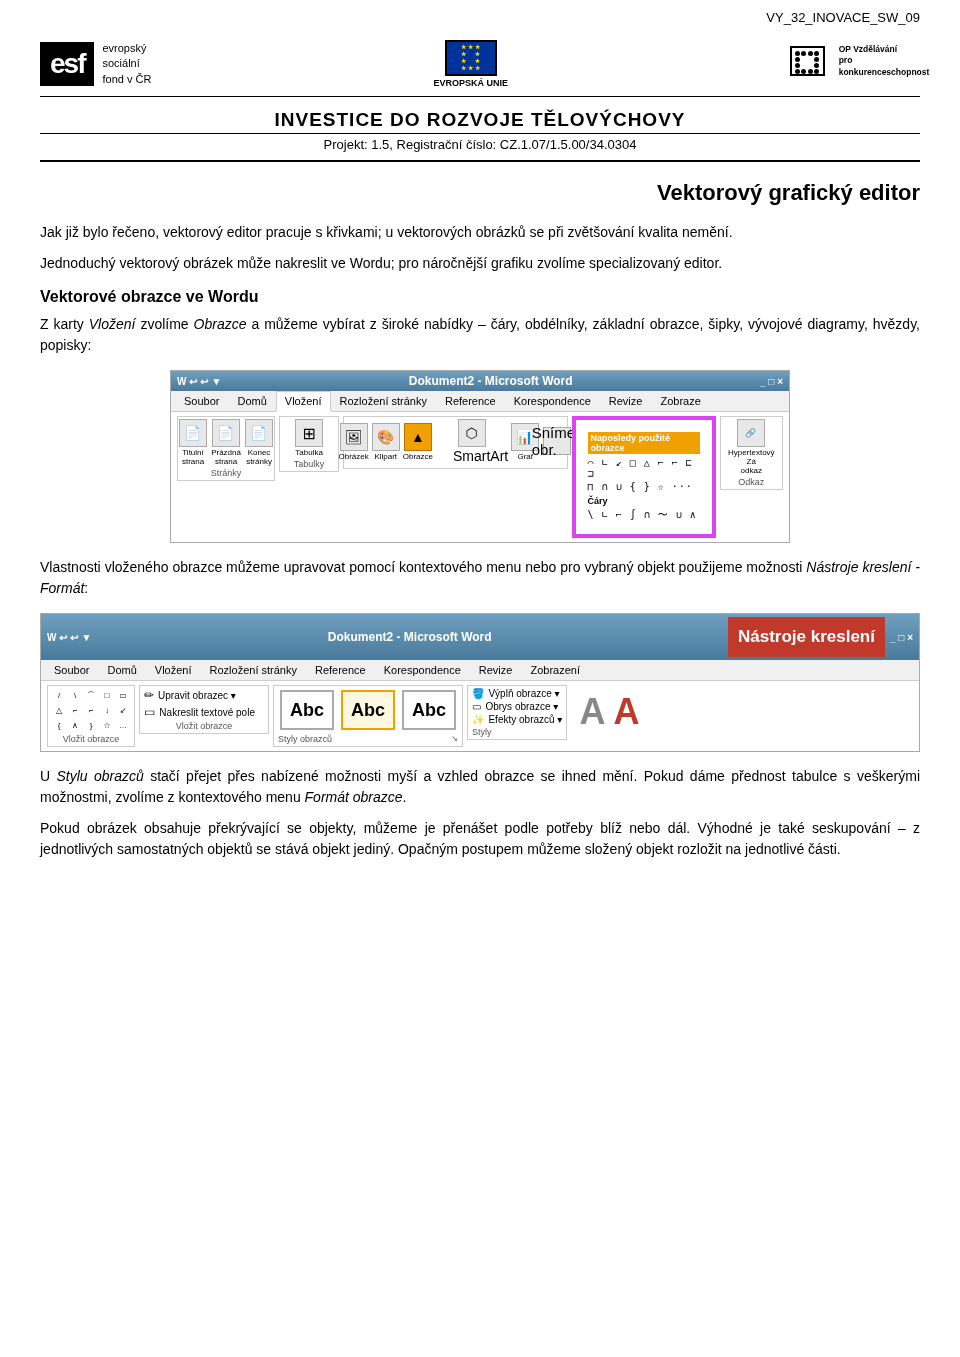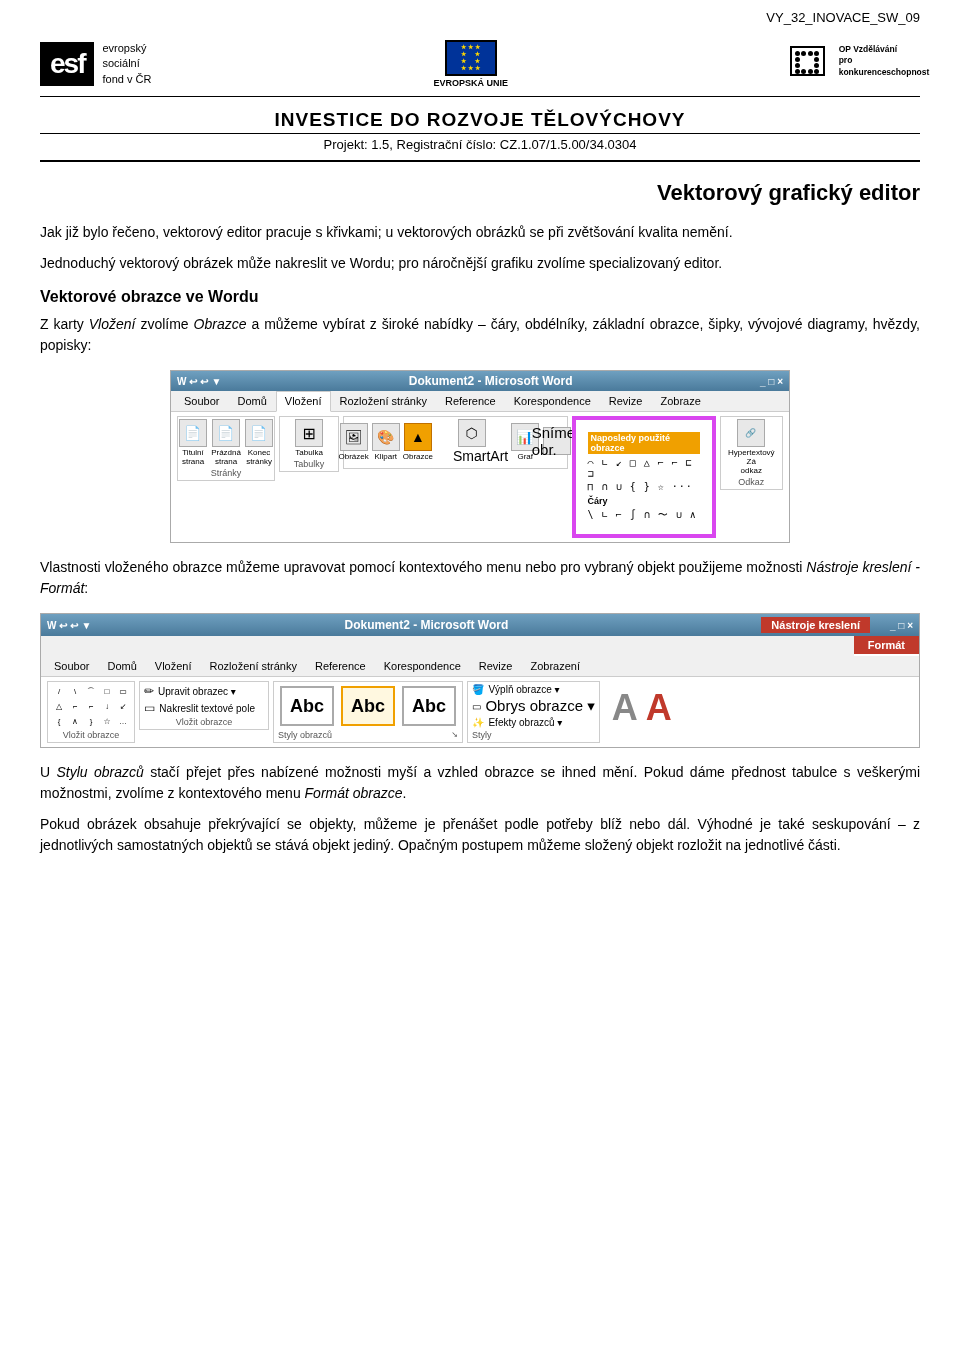--- a/index.html
+++ b/index.html
@@ -322,25 +322,25 @@
       font-size: 12px;
       font-weight: bold;
       display: flex;
       justify-content: space-between;
       align-items: center;
     }
 
     .nastroje-tab {
       background: #c0392b;
       color: #fff;
-      padding: 2px 10px;
-      font-size: 11px;
+      padding: 10px 10px;
+      font-size: 17px;
       align-self: flex-end;
       display: inline-block;
-      margin-right: 16px;
+      margin-right: 1px;
     }
 
     .format-tab-row {
       display: flex;
       justify-content: flex-end;
       background: #f0f0f0;
     }
 
     .format-tab {
       background: #c0392b;
@@ -626,23 +626,20 @@
 
     <div class="ribbon2-titlebar">
       <span style="font-size:10px;">W ↩ ↩ ▼</span>
       <span>Dokument2 - Microsoft Word</span>
       <div style="display:flex;gap:4px;align-items:center;">
         <span class="nastroje-tab">Nástroje kreslení</span>
         <span style="font-size:10px;">_ □ ×</span>
       </div>
     </div>
 
-    <div class="format-tab-row">
-      <div class="format-tab">Formát</div>
-    </div>
 
     <div class="ribbon2-tabs">
       <div class="ribbon-tab">Soubor</div>
       <div class="ribbon-tab">Domů</div>
       <div class="ribbon-tab">Vložení</div>
       <div class="ribbon-tab">Rozložení stránky</div>
       <div class="ribbon-tab">Reference</div>
       <div class="ribbon-tab">Korespondence</div>
       <div class="ribbon-tab">Revize</div>
       <div class="ribbon-tab">Zobrazení</div>
@@ -704,21 +701,21 @@
       </div>
 
       <div class="ribbon2-group">
         <div class="side-options">
           <div class="side-option">
             <span>🪣</span>
             <span style="font-size:10px;">Výplň obrazce ▾</span>
           </div>
           <div class="side-option">
             <span>▭</span>
-            <span style="font-size:15px;">Obrys obrazce ▾</span>
+            <span style="font-size:10px;">Obrys obrazce ▾</span>
           </div>
           <div class="side-option">
             <span>✨</span>
             <span style="font-size:10px;">Efekty obrazců ▾</span>
           </div>
         </div>
         <div class="ribbon2-group-label" style="display:flex;justify-content:space-between;width:100%;">
           <span>Styly</span>
         </div>
       </div>

